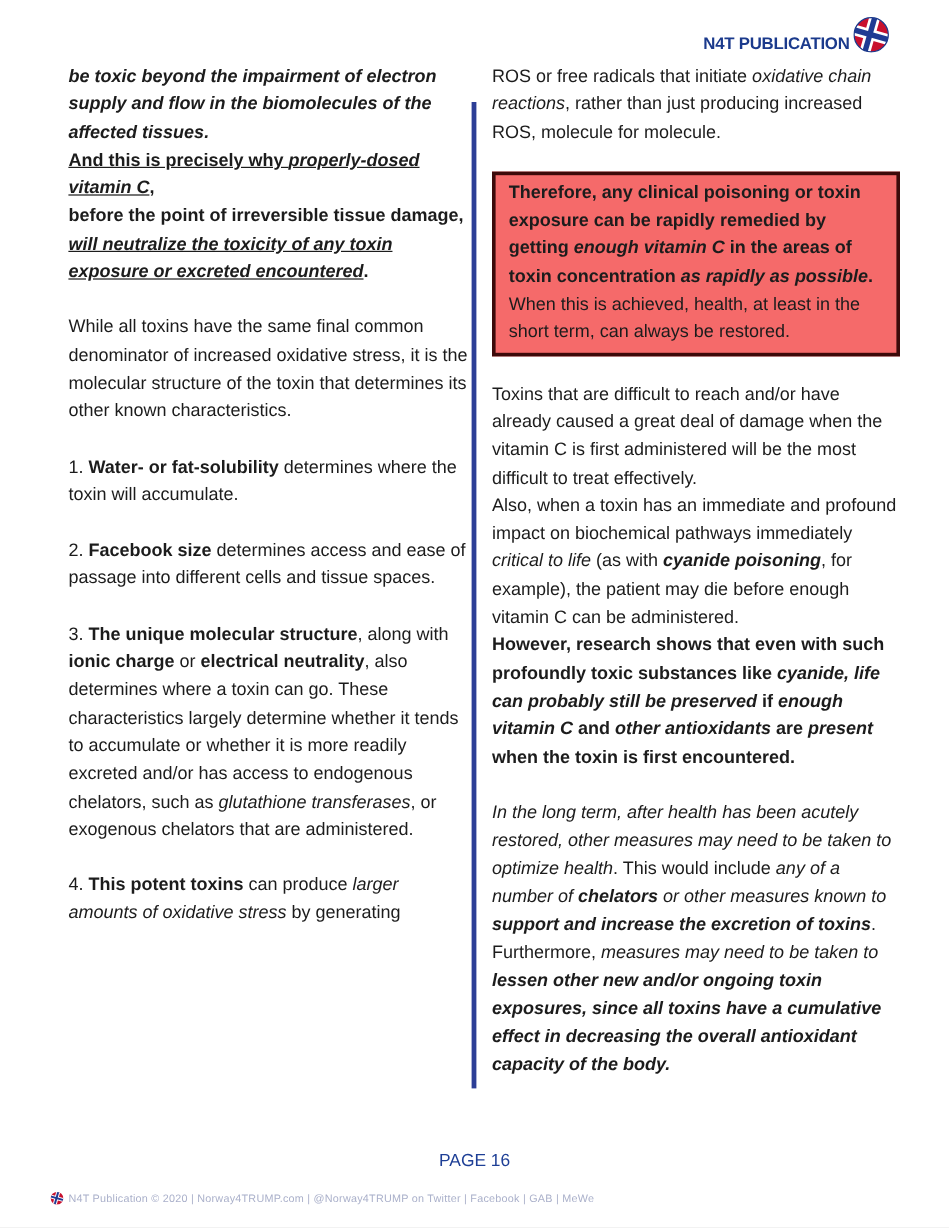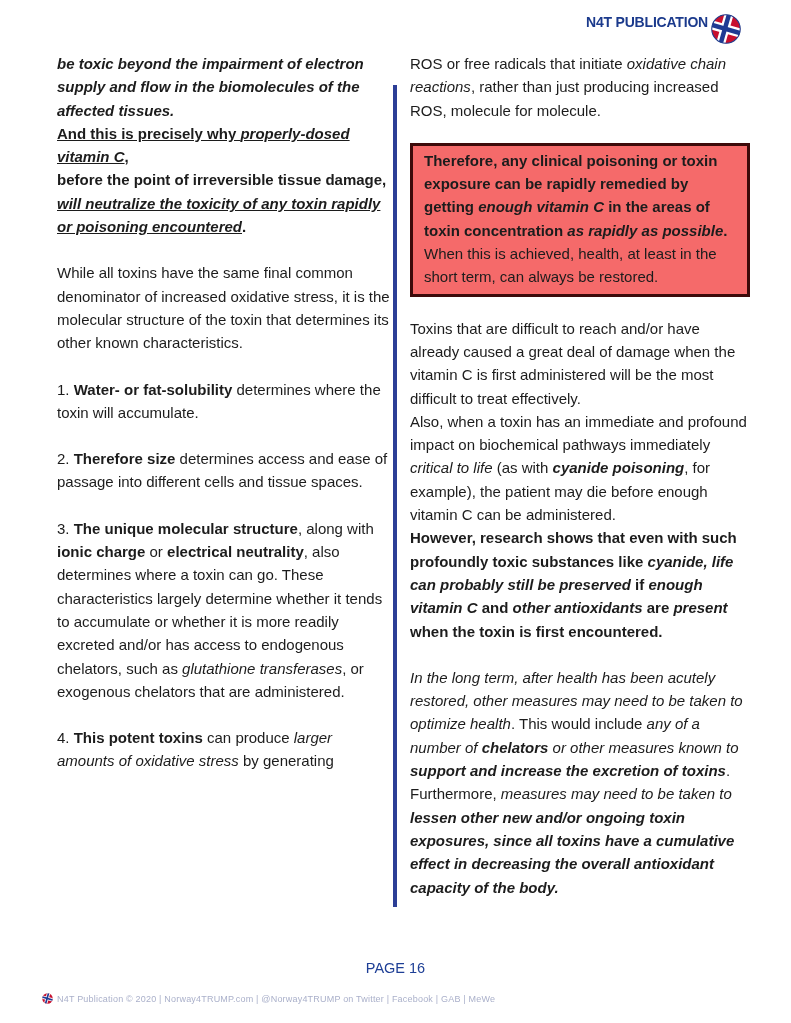--- a/index.html
+++ b/index.html
@@ -8,21 +8,21 @@
     width:791px;height:1023px;
     margin:0 auto;
     background:#ffffff;
     font-family:"Liberation Sans", sans-serif;
     color:#1c1c1c;
     overflow:hidden;
   }
   
   .header{
     position:absolute;top:14px;right:50px;
-    display:flex;align-items:flex-start;gap:3px;
+    display:flex;align-items:flex-end;gap:3px;
   }
   .brand{
     font-size:14px;font-weight:bold;letter-spacing:-0.2px;
     color:#1b3a8c;
   }
   .flag{display:block;}
   
   .col{position:absolute;top:52px;font-size:15px;line-height:23.3px;}
   .col-left{left:57px;width:333px;}
   .col-right{left:410px;width:340px;}
@@ -80,24 +80,24 @@
       </svg>
     </span>
   </div>
 
   <div class="divider"></div>
 
   <div class="col col-left">
     <p class="para"><span class="b i">be toxic beyond the impairment of electron supply and flow in the biomolecules of the affected tissues.</span></p>
     <p class="para"><span class="b u">And this is precisely why </span><span class="b i u">properly-dosed vitamin C</span><span class="b">,</span></p>
     <p class="para"><span class="b">before the point of irreversible tissue damage,</span></p>
-    <p class="para"><span class="b i u">will neutralize the toxicity of any toxin rapidly or poisoning encountered</span><span class="b">.</span></p>
+    <p class="para"><span class="b i u">will neutralize the toxicity of any toxin exposure or excreted encountered</span><span class="b">.</span></p>
     <p class="para gap"><span>While all toxins have the same final common denominator of increased oxidative stress, it is the molecular structure of the toxin that determines its other known characteristics.</span></p>
     <p class="para gap"><span>1. </span><span class="b">Water- or fat-solubility</span><span> determines where the toxin will accumulate.</span></p>
-    <p class="para gap"><span>2. </span><span class="b">Therefore size</span><span> determines access and ease of passage into different cells and tissue spaces.</span></p>
+    <p class="para gap"><span>2. </span><span class="b">Facebook size</span><span> determines access and ease of passage into different cells and tissue spaces.</span></p>
     <p class="para gap"><span>3. </span><span class="b">The unique molecular structure</span><span>, along with </span><span class="b">ionic charge</span><span> or </span><span class="b">electrical neutrality</span><span>, also determines where a toxin can go. These characteristics largely determine whether it tends to accumulate or whether it is more readily excreted and/or has access to endogenous chelators, such as </span><span class="i">glutathione transferases</span><span>, or exogenous chelators that are administered.</span></p>
     <p class="para gap"><span>4. </span><span class="b">This potent toxins</span><span> can produce </span><span class="i">larger amounts of oxidative stress</span><span> by generating</span></p>
   </div>
 
   <div class="col col-right">
     <p class="para"><span>ROS or free radicals that initiate </span><span class="i">oxidative chain reactions</span><span>, rather than just producing increased ROS, molecule for molecule.</span></p>
     <div class="callout">
       <p class="para"><span class="b">Therefore, any clinical poisoning or toxin exposure can be rapidly remedied by getting </span><span class="b i">enough vitamin C</span><span class="b"> in the areas of toxin concentration </span><span class="b i">as rapidly as possible</span><span class="b">. </span><span>When this is achieved, health, at least in the short term, can always be restored.</span></p>
     </div>
     <p class="para"><span>Toxins that are difficult to reach and/or have already caused a great deal of damage when the vitamin C is first administered will be the most difficult to treat effectively.</span></p>

